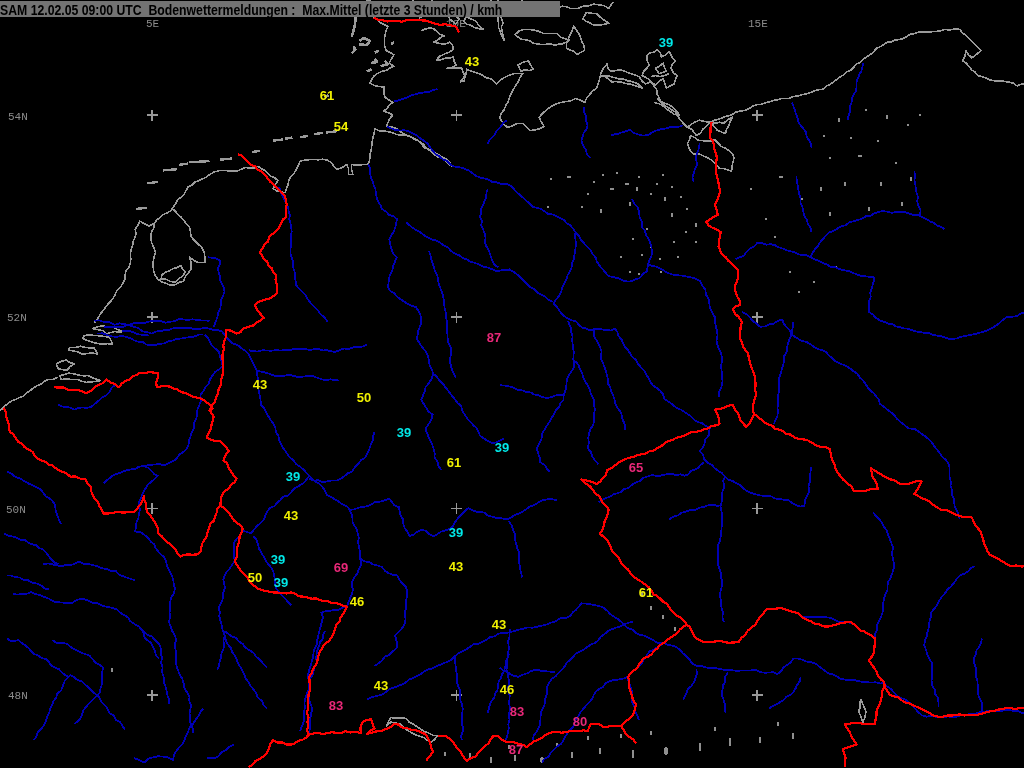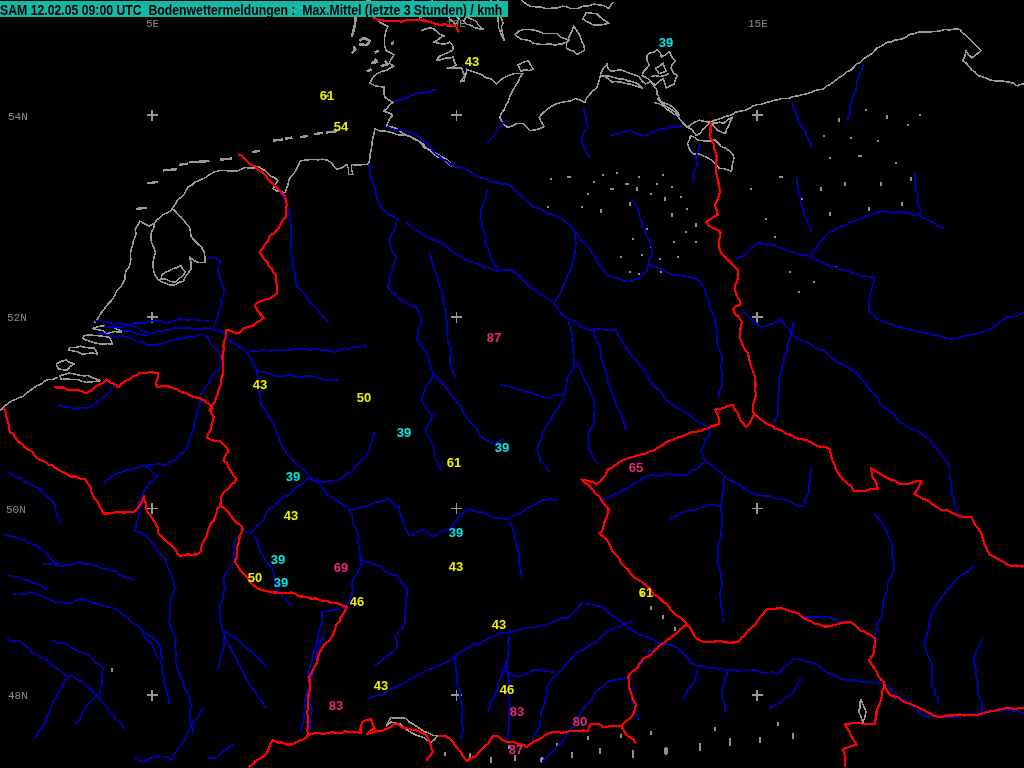--- a/index.html
+++ b/index.html
@@ -1,14 +1,14 @@
 <!DOCTYPE html>
 <html><head><meta charset="utf-8"><style>
 html,body{margin:0;padding:0;background:#000;width:1024px;height:768px;overflow:hidden}
-#bar{position:absolute;left:0;top:1px;width:508px;height:16px;background:#14b8a6;overflow:hidden}
+#bar{position:absolute;left:0;top:1px;width:560px;height:16px;background:#737373;overflow:hidden}
 #bart{color:#000;font-family:"Liberation Sans",sans-serif;font-size:14px;font-weight:bold;line-height:15px;white-space:nowrap;display:inline-block;transform:scaleX(0.875);transform-origin:0 0}
 #map{position:absolute;left:0;top:0}
 </style></head><body>
 <div id="map"><svg width="1024" height="768" viewBox="0 0 1024 768" shape-rendering="crispEdges">
       <rect width="1024" height="768" fill="#000000"></rect>
       <g stroke="#989898" stroke-width="1.2">
         <line x1="146.5" y1="115" x2="157.5" y2="115"></line>
         <line x1="152" y1="109.5" x2="152" y2="120.5"></line>
         <line x1="146.5" y1="317" x2="157.5" y2="317"></line>
         <line x1="152" y1="311.5" x2="152" y2="322.5"></line>

